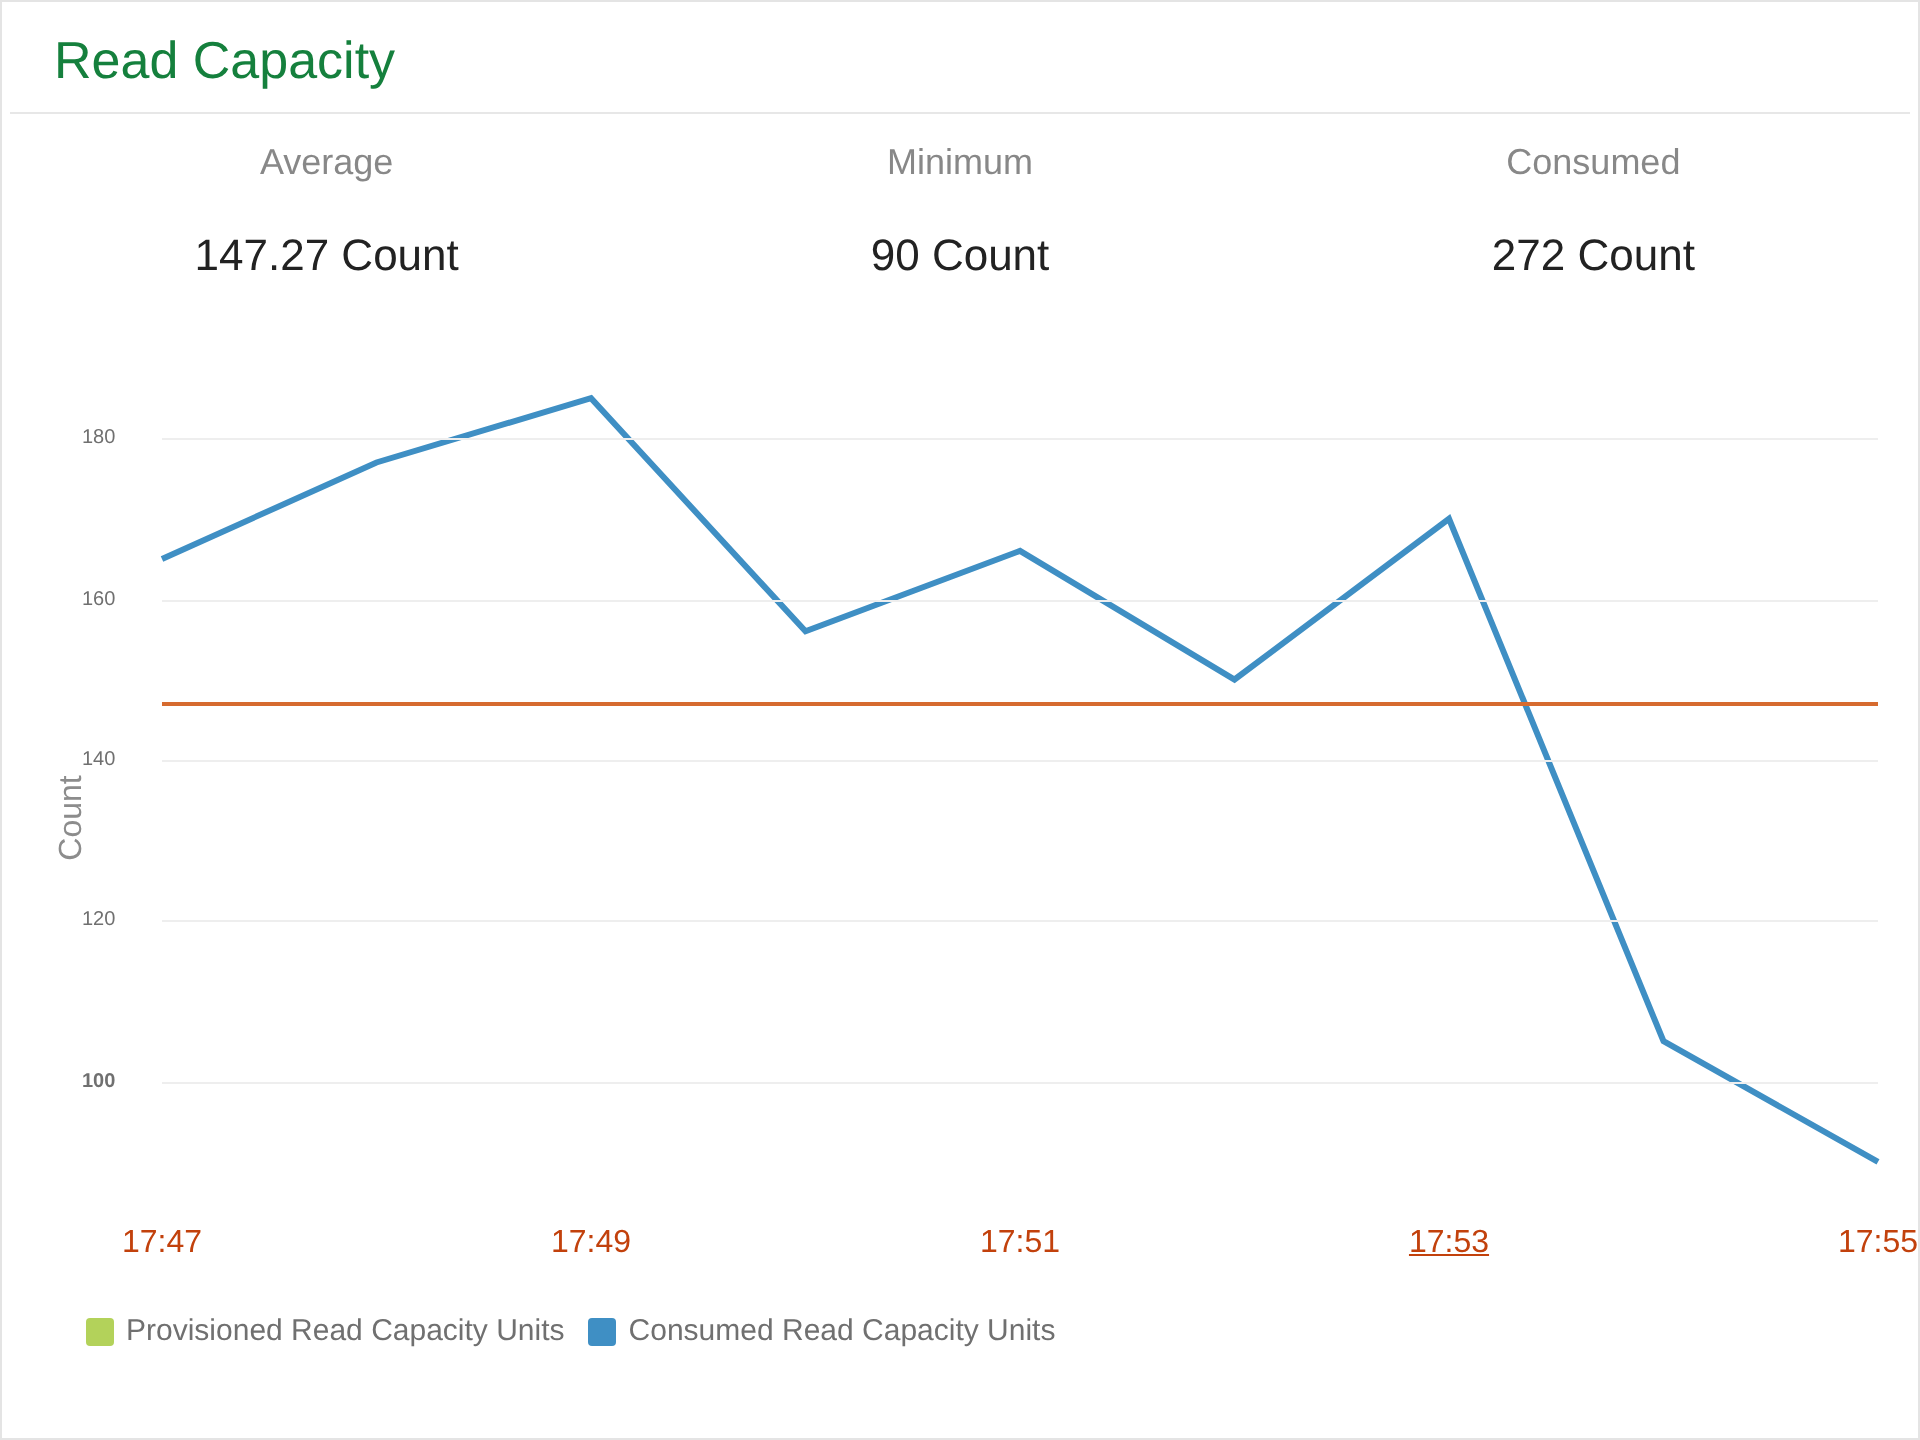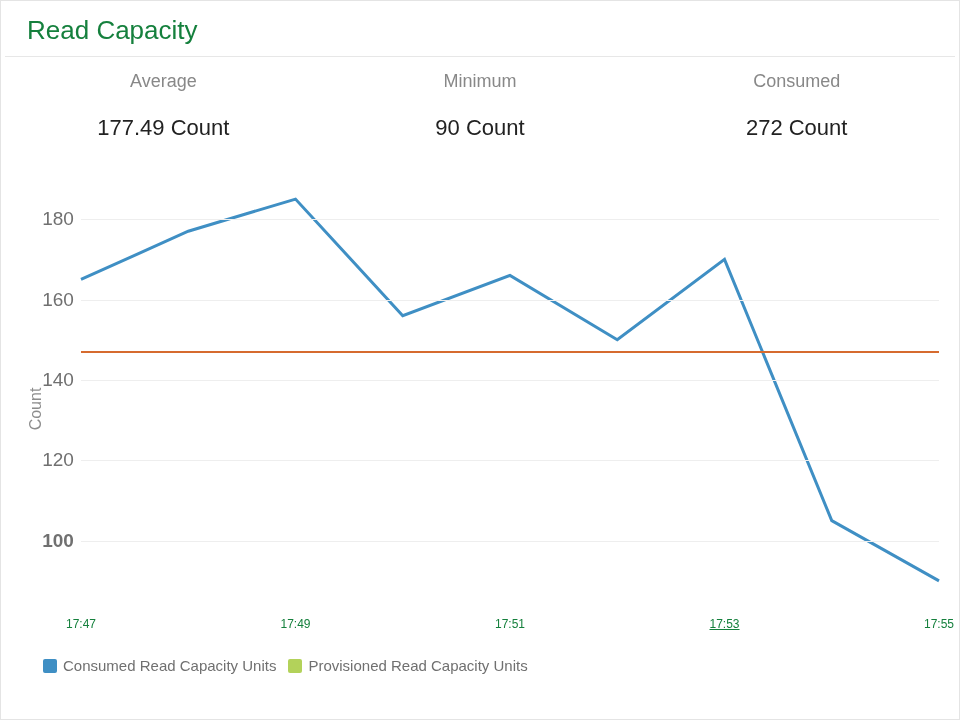--- a/index.html
+++ b/index.html
@@ -69,30 +69,30 @@
   .grid-line {
     position: absolute;
     left: 0; right: 0;
     height: 1px;
     background: #eeeeee;
   }
   .ytick {
     position: absolute;
     left: -40px;
     width: 34px;
-    text-align: center;
-    font-size: 19px;
+    text-align: left;
+    font-size: 10px;
     color: #707070;
     transform: translateY(-50%);
   }
   .xtick {
     position: absolute;
     bottom: -30px;
-    font-size: 12px;
-    color: #15803d;
+    font-size: 16px;
+    color: #c2410c;
     transform: translateX(-50%);
   }
   .avg-line {
     position: absolute;
     left: 0; right: 0;
     height: 2px;
     background: #d66b2f;
   }
   svg.series {
     position: absolute;
@@ -126,21 +126,21 @@
 <body>
 
 <div class="panel">
 
   <div class="title">Read Capacity</div>
   <div class="divider"></div>
 
   <div class="stats">
     <div class="stat">
       <div class="stat-label">Average</div>
-      <div class="stat-value">177.49 Count</div>
+      <div class="stat-value">147.27 Count</div>
     </div>
     <div class="stat">
       <div class="stat-label">Minimum</div>
       <div class="stat-value">90 Count</div>
     </div>
     <div class="stat">
       <div class="stat-label">Consumed</div>
       <div class="stat-value">272 Count</div>
     </div>
   </div>
@@ -165,22 +165,22 @@
         <div class="xtick" style="left: 25%;">17:49</div>
         <div class="xtick" style="left: 50%;">17:51</div>
         <div class="xtick" style="left: 75%; text-decoration: underline;">17:53</div>
         <div class="xtick" style="left: 100%;">17:55</div>
         <div class="avg-line" style="top: 40.6952%;"></div>
       </div>
   </div>
 
   <div class="legend">
     <span class="legend-item">
+      <span class="swatch provisioned"></span>
+      <span>Provisioned Read Capacity Units</span>
+    </span>
+    <span class="legend-item">
       <span class="swatch consumed"></span>
       <span>Consumed Read Capacity Units</span>
-    </span>
-    <span class="legend-item">
-      <span class="swatch provisioned"></span>
-      <span>Provisioned Read Capacity Units</span>
     </span>
   </div>
 
 </div>
 
 </body></html>

